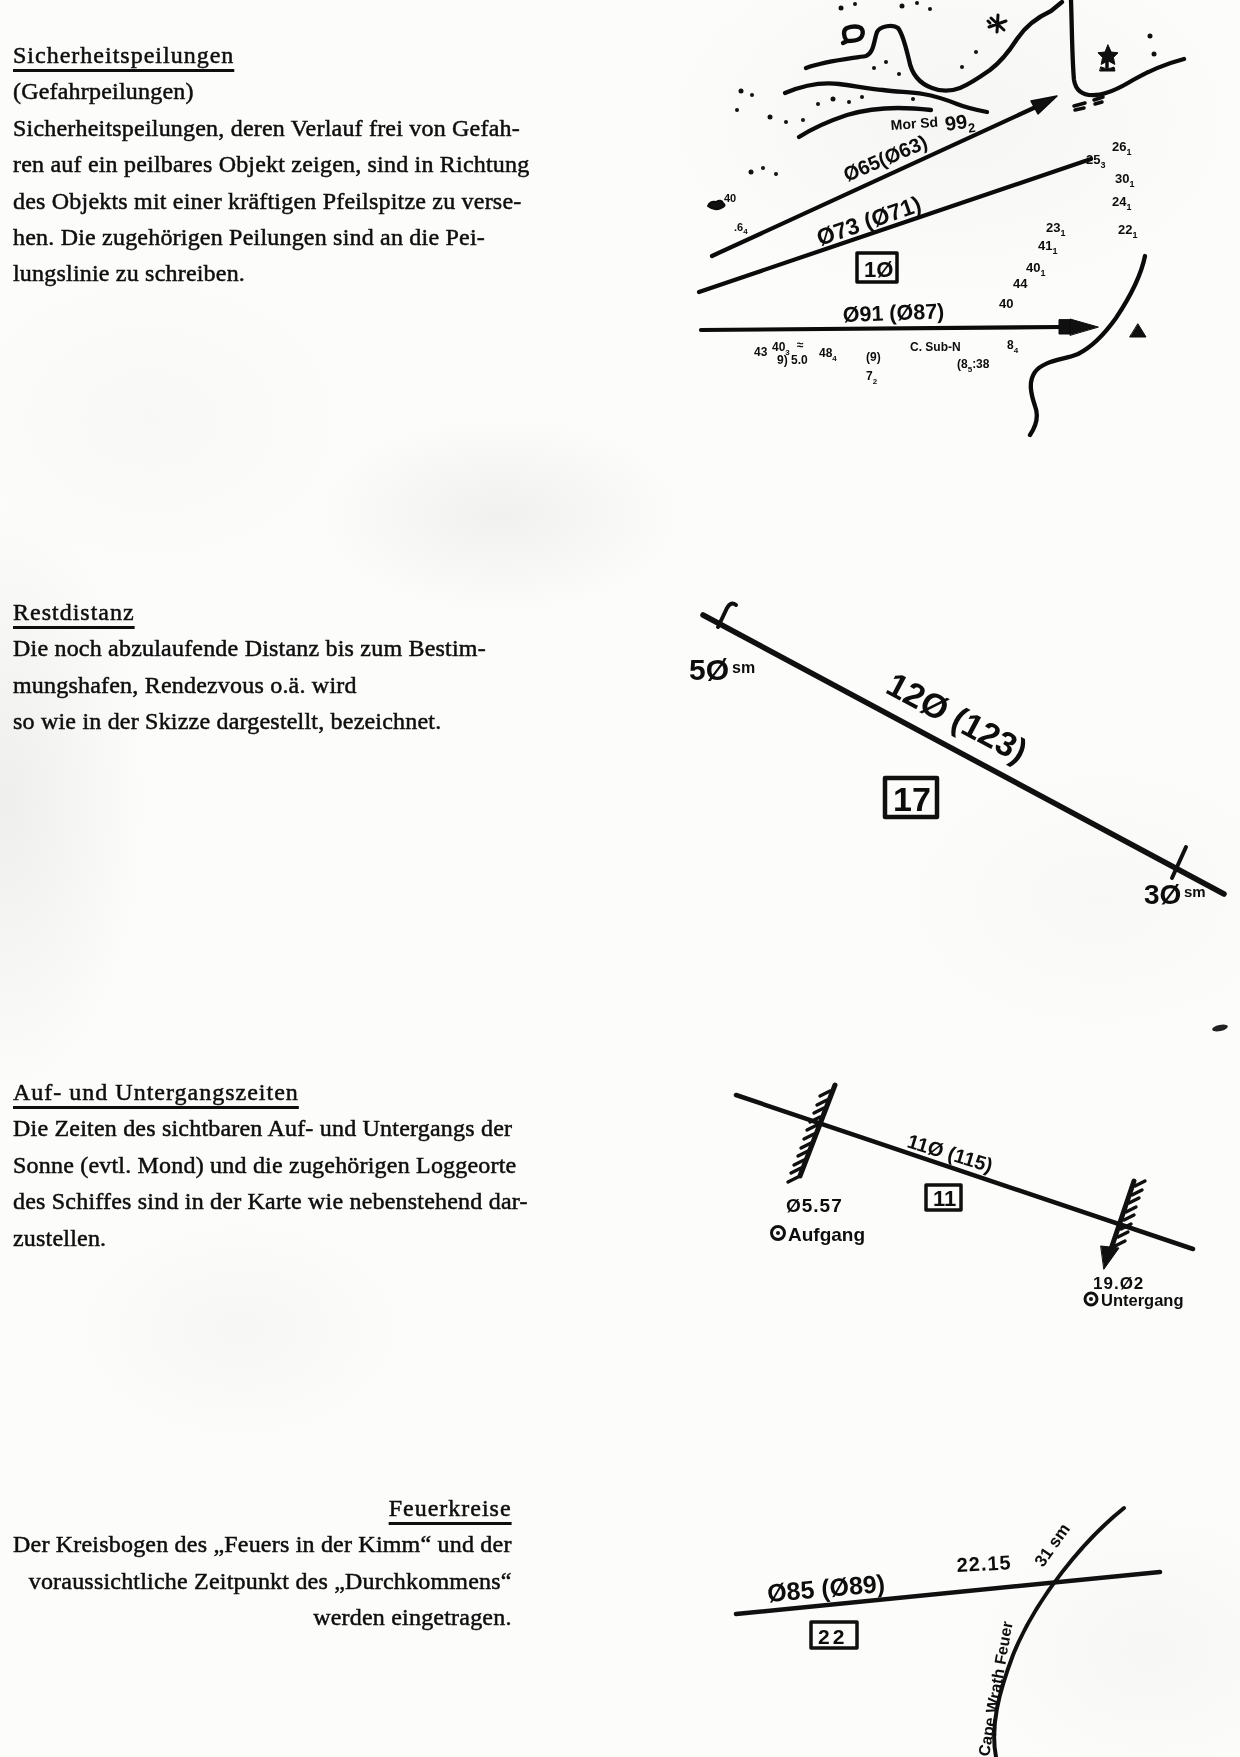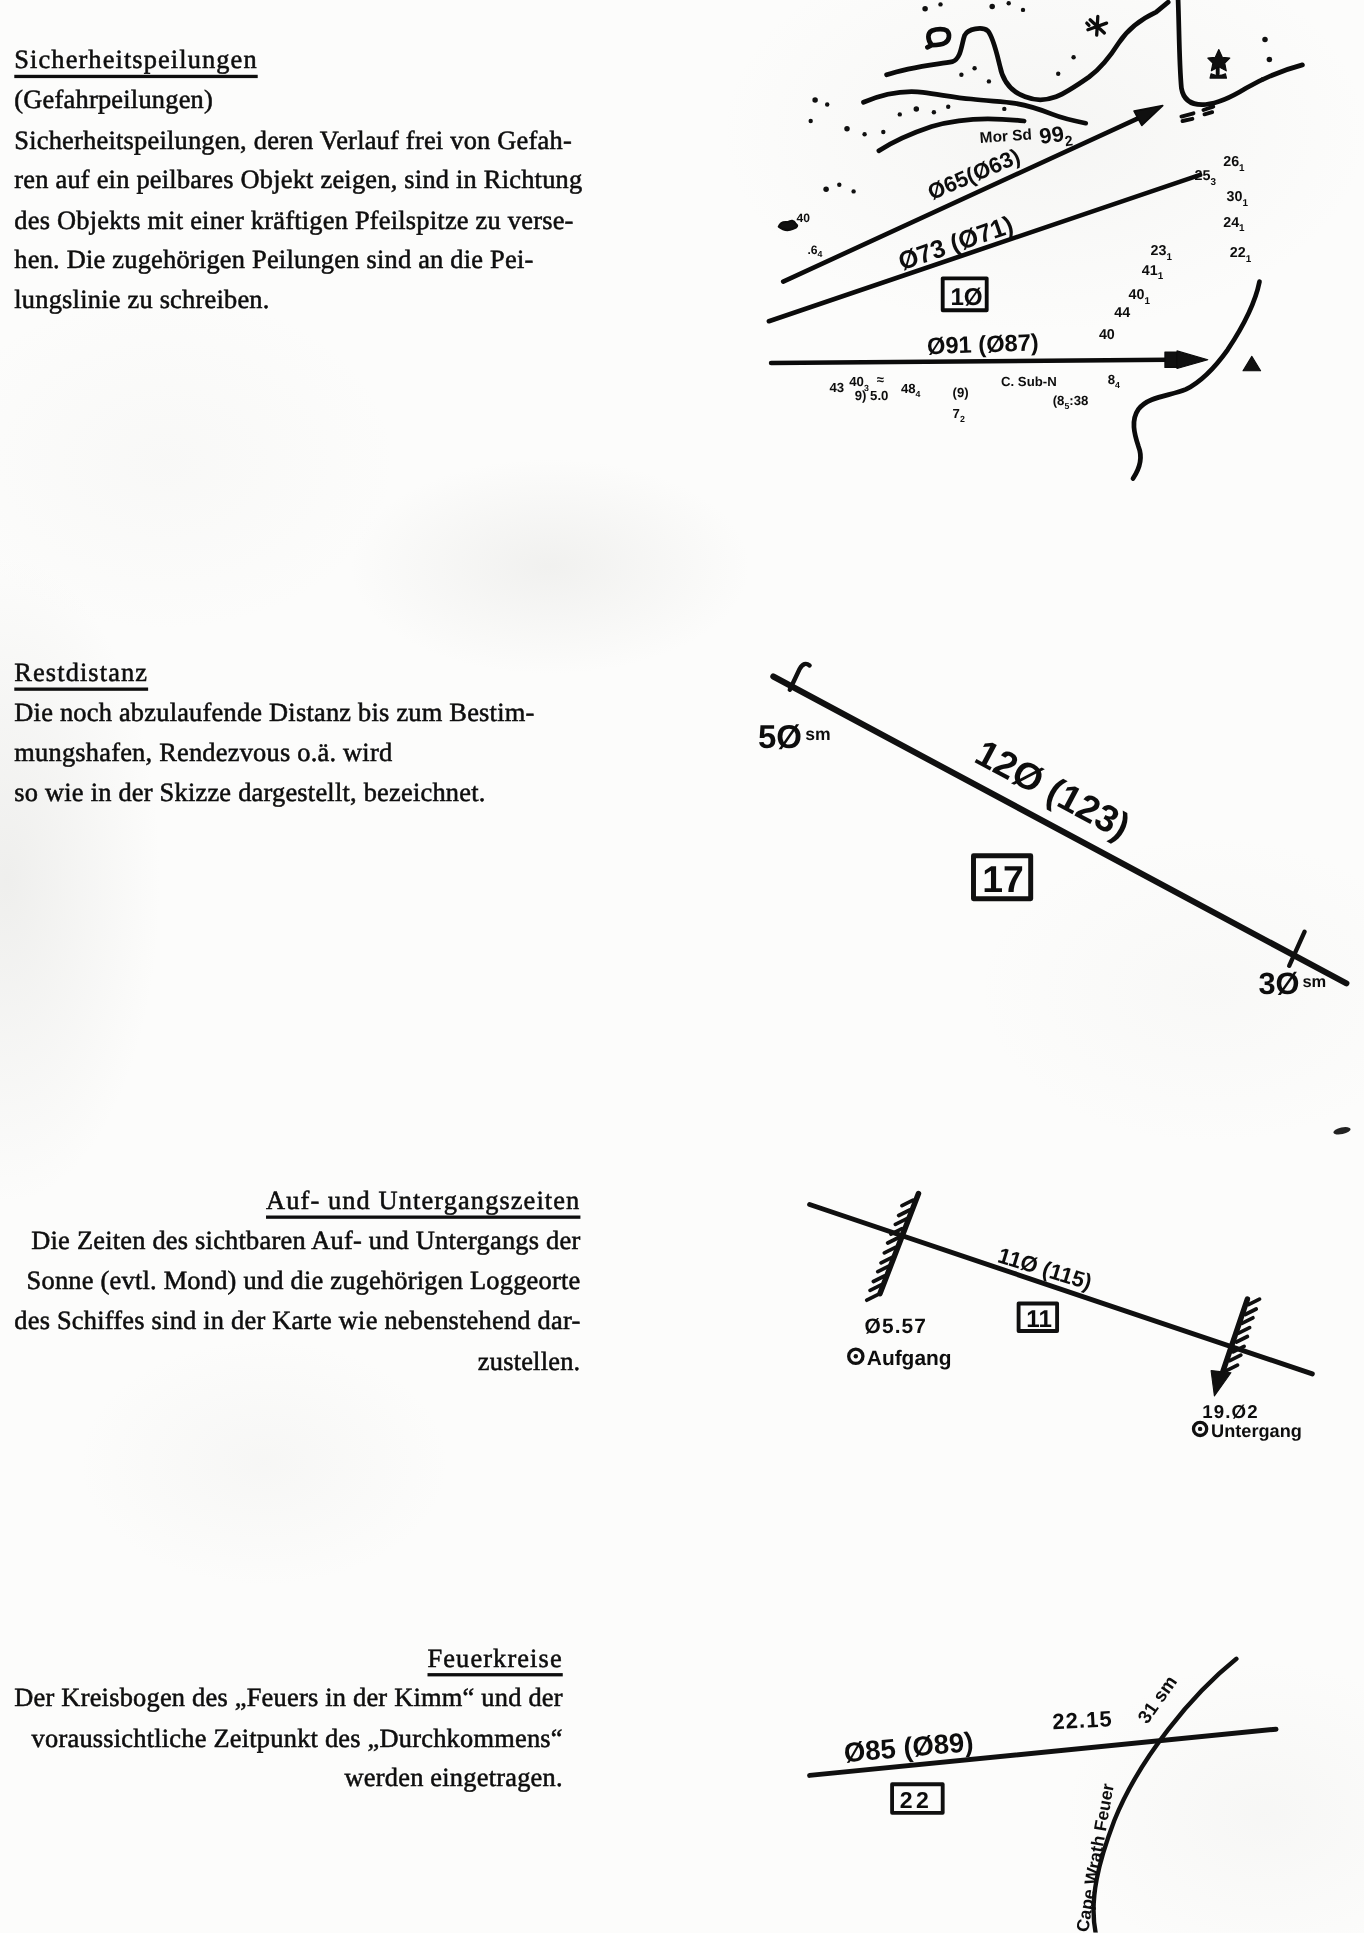--- a/index.html
+++ b/index.html
@@ -32,21 +32,21 @@
 lungslinie zu schreiben.
 </div>
 
 <div class="txt" style="left:13px;top:594px;">
 <span class="hd">Restdistanz</span><br>
 Die noch abzulaufende Distanz bis zum Bestim-<br>
 mungshafen, Rendezvous o.ä. wird<br>
 so wie in der Skizze dargestellt, bezeichnet.
 </div>
 
-<div class="txt" style="left:13px;top:1074px;text-align:right;">
+<div class="txt" style="left:13px;top:1074px;">
 <span class="hd">Auf- und Untergangszeiten</span><br>
 Die Zeiten des sichtbaren Auf- und Untergangs der<br>
 Sonne (evtl. Mond) und die zugehörigen Loggeorte<br>
 des Schiffes sind in der Karte wie nebenstehend dar-<br>
 zustellen.
 </div>
 
 <div class="txt" style="left:13px;top:1490px;text-align:right;">
 <span class="hd">Feuerkreise</span><br>
 Der Kreisbogen des „Feuers in der Kimm“ und der<br>

